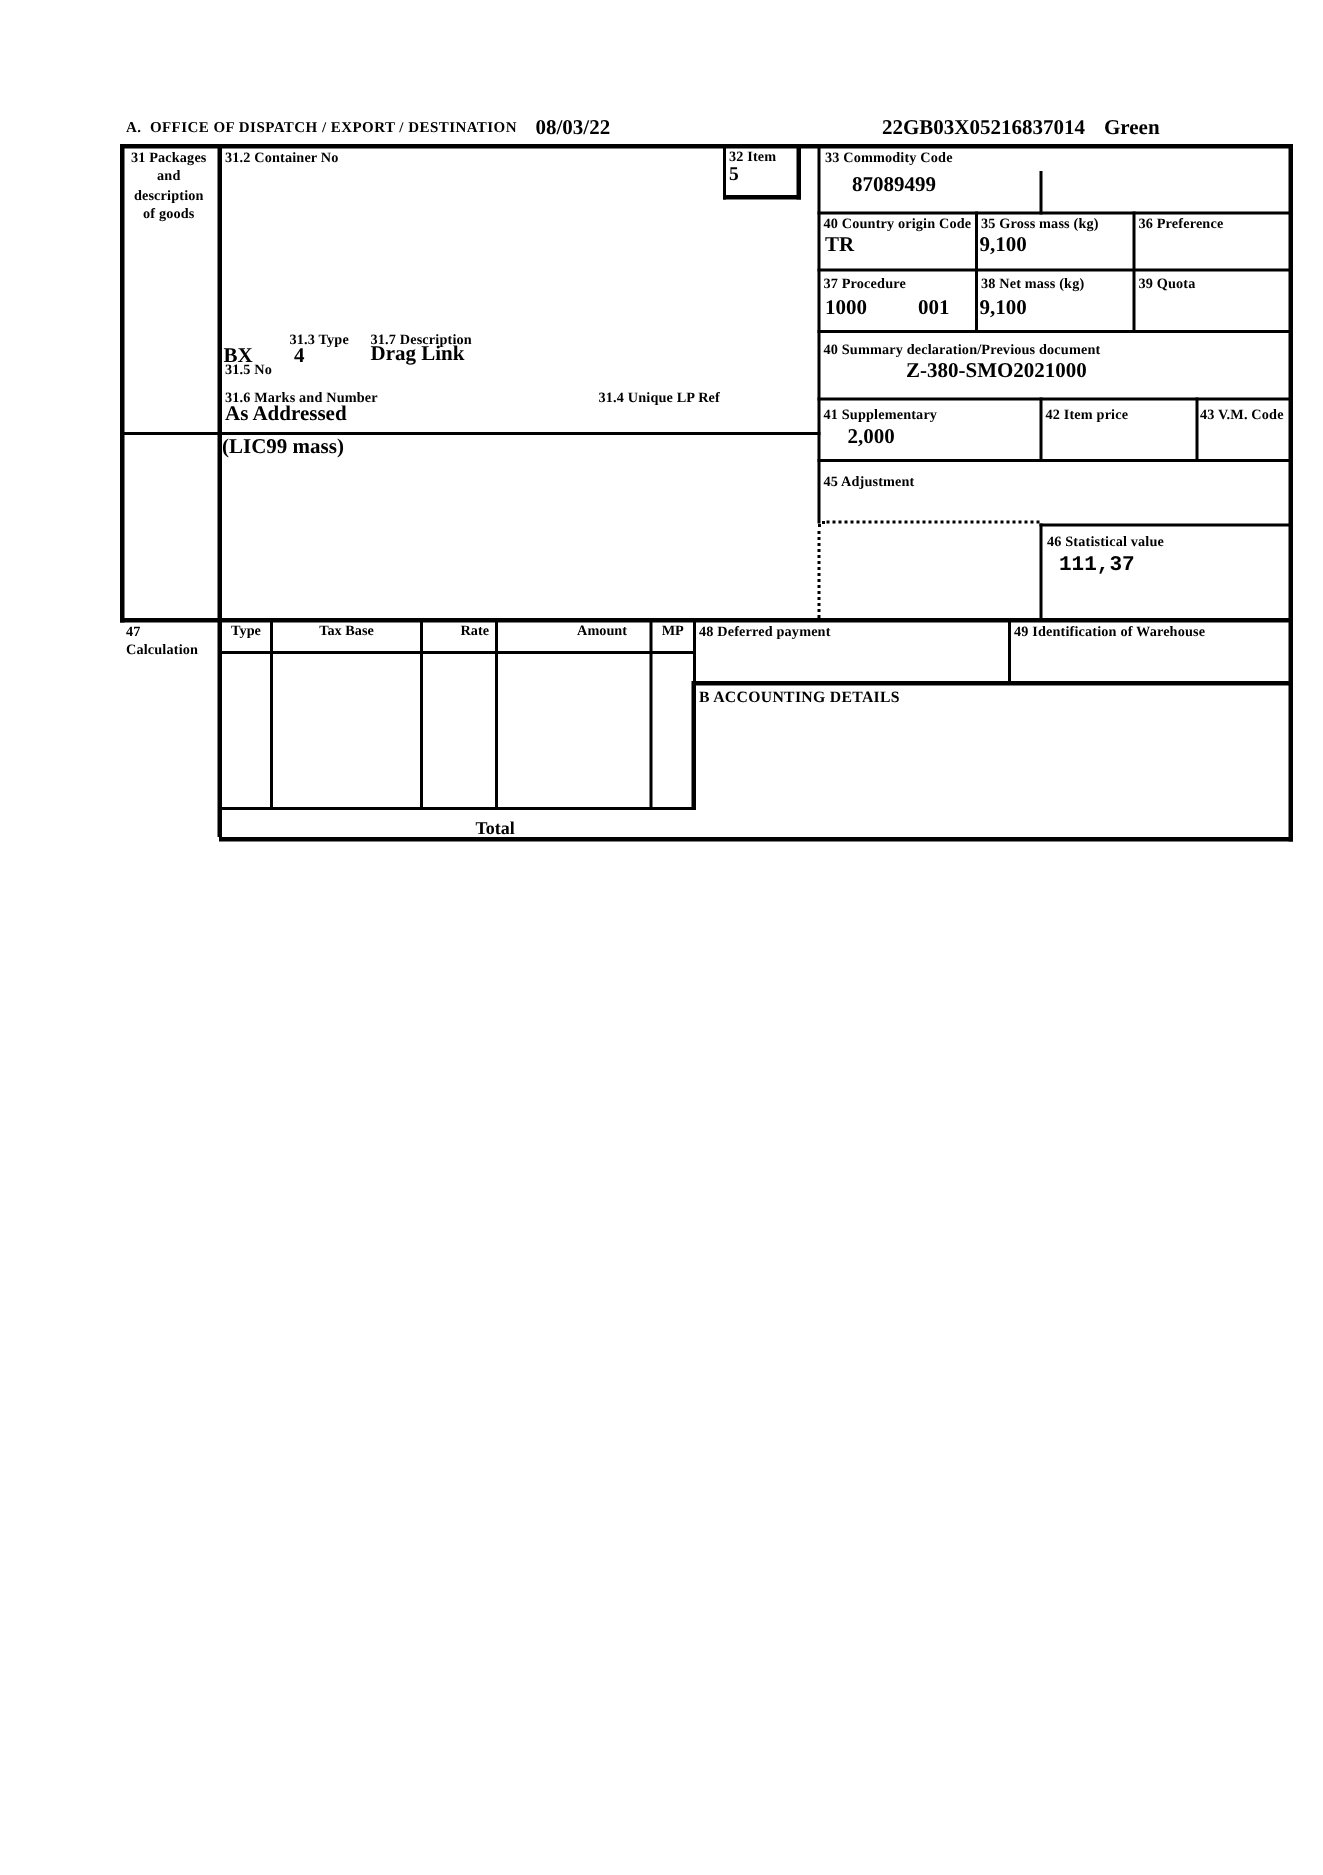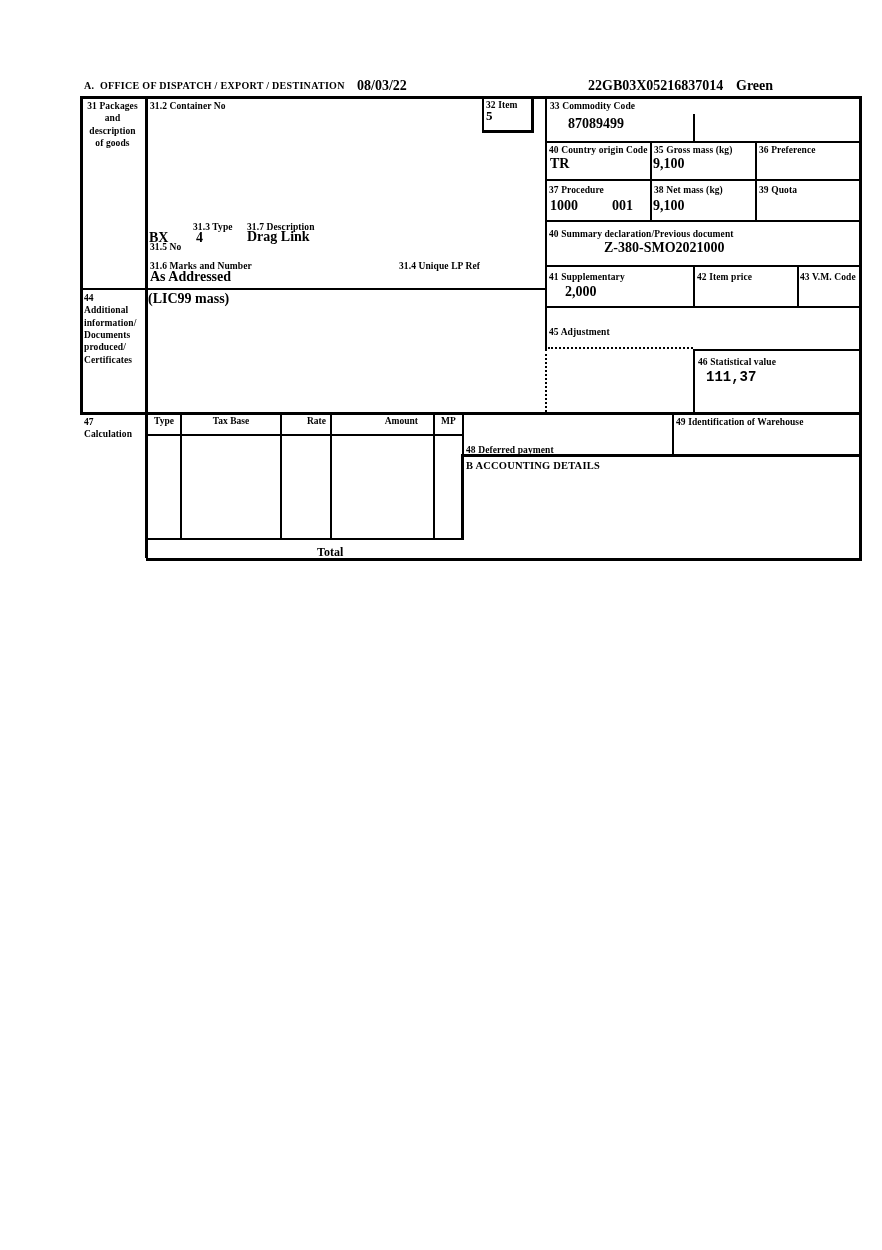--- a/index.html
+++ b/index.html
@@ -70,21 +70,20 @@
   <div class="ln" style="left:280px;top:412px;width:2px;height:128px;"></div>
   <div class="ln" style="left:330px;top:412px;width:2px;height:128px;"></div>
   <div class="ln" style="left:433px;top:412px;width:2px;height:128px;"></div>
   <div class="ln" style="left:462px;top:412px;width:2px;height:45px;"></div>
   <div class="ln" style="left:672px;top:412px;width:2px;height:42px;"></div>
 
   <div class="ln" style="left:462px;top:454px;width:400px;height:3px;"></div>
   <div class="ln" style="left:461px;top:454px;width:3px;height:86px;"></div>
 
   <div class="txt lbl wrap" style="left:84px;top:100px;width:57px;text-align:center;">31 Packages and description of goods</div>
-  <div class="txt lbl wrap" style="left:84px;top:292px;width:62px;"><span class="num">44</span><span>Additional information/ Documents produced/ Certificates</span></div>
   <div class="txt lbl wrap" style="left:84px;top:416px;width:60px;"><span class="num">47</span><span>Calculation</span></div>
 
   <div class="txt lbl" style="left:150px;top:100px;">31.2 Container No</div>
   <div class="txt lbl" style="left:486px;top:99px;">32 Item</div>
   <div class="txt val" style="left:486px;top:109px;font-size:13px;">5</div>
 
   <div class="txt lbl" style="left:150px;top:221px;margin-top:20px;">31.5 No</div>
   <div class="txt lbl" style="left:193px;top:221px;">31.3 Type</div>
   <div class="txt lbl" style="left:247px;top:221px;">31.7 Description</div>
   <div class="txt val" style="left:149px;top:230px;">BX</div>
@@ -114,29 +113,29 @@
   <div class="txt val" style="left:653px;top:198px;">9,100</div>
 
   <div class="txt lbl" style="left:549px;top:228px;">40 Summary declaration/Previous document</div>
   <div class="txt val" style="left:564px;top:240px;margin-left:40px;">Z-380-SMO2021000</div>
 
   <div class="txt lbl" style="left:549px;top:271px;">41 Supplementary</div>
   <div class="txt lbl" style="left:697px;top:271px;">42 Item price</div>
   <div class="txt lbl" style="left:800px;top:271px;">43 V.M. Code</div>
   <div class="txt val" style="left:565px;top:284px;">2,000</div>
 
-  <div class="txt lbl" style="left:549px;top:326px;">45 Adjustment</div>
+  <div class="txt lbl" style="left:549px;top:316px;">45 Adjustment</div>
 
   <div class="txt lbl" style="left:698px;top:356px;">46 Statistical value</div>
   <div class="txt val" style="left:706px;top:370px;font-family:Liberation Mono, monospace;">111,37</div>
 
   <div class="th tc" style="left:148px;width:32px;">Type</div>
   <div class="th tc" style="left:182px;width:98px;">Tax Base</div>
   <div class="th tr" style="left:280px;width:46px;">Rate</div>
   <div class="th tr" style="left:330px;width:88px;">Amount</div>
   <div class="th tc" style="left:435px;width:27px;">MP</div>
   <div class="txt" style="left:317px;top:545px;font-size:12px;font-weight:bold;">Total</div>
 
-  <div class="txt lbl" style="left:466px;top:416px;margin-top:28px;">48 Deferred payment</div>
+  <div class="txt lbl" style="left:466px;top:416px;">48 Deferred payment</div>
   <div class="txt lbl" style="left:676px;top:416px;">49 Identification of Warehouse</div>
   <div class="txt secb" style="left:466px;top:460px;">B ACCOUNTING DETAILS</div>
 
 </div>
 
 </body></html>

